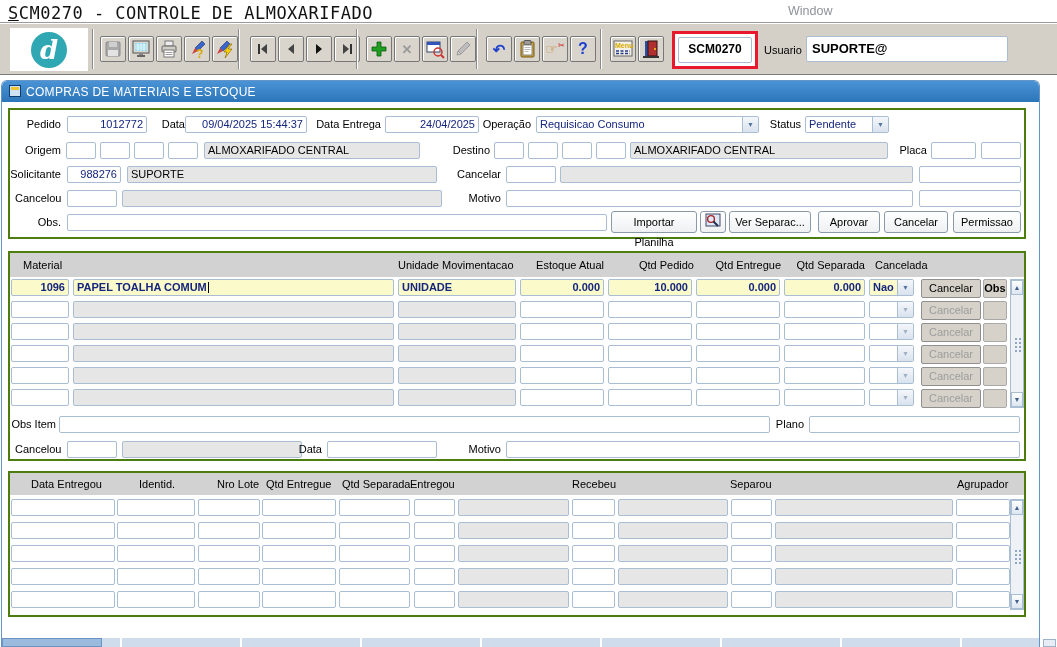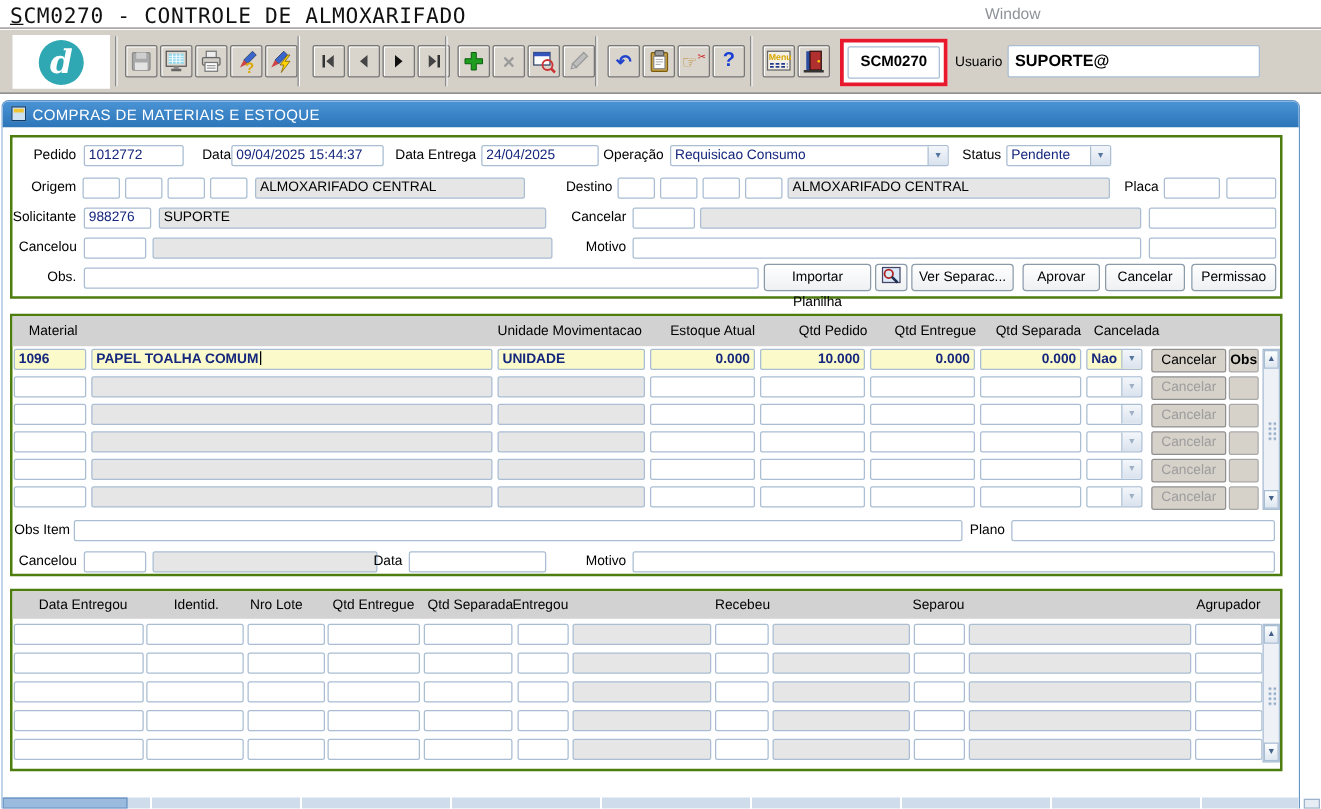--- a/index.html
+++ b/index.html
@@ -44,21 +44,21 @@
          border:1px solid #0f3d6e;box-sizing:border-box}
   .wicon:before{content:"";position:absolute;left:1px;top:1px;right:1px;height:3px;background:#f0c330}
   .wbody{position:absolute;left:0;top:21px;right:0;bottom:0;background:#fff}
   
   .grp{position:absolute;border:2px solid #4d7c0f;background:#fff;box-sizing:content-box}
   .lbl{position:absolute;height:17px;line-height:17px;text-align:right;white-space:nowrap;color:#000}
   .fld{position:absolute;height:17px;line-height:15px;box-sizing:border-box;border:1px solid #a9bdd3;
        border-radius:2px;background:#fff;color:#15267d;padding:0 3px;white-space:nowrap;overflow:hidden}
   .fld.gray{background:#e6e6e6;color:#000}
   .fld.yel{background:#fbfacb;font-weight:bold}
-  .ctr{text-align:left}.rgt{text-align:right}
+  .ctr{text-align:right}.rgt{text-align:right}
   .dd{padding-right:17px}
   .arrbox{position:absolute;right:0;top:0;bottom:0;width:15px;background:linear-gradient(#f4f7fb,#d9e2ee);
           border-left:1px solid #a9bdd3;color:#55779f;font-size:7px;text-align:center;line-height:15px}
   .btn{position:absolute;box-sizing:border-box;height:22px;background:linear-gradient(#ffffff,#eef0f2);
        border:1px solid #8a9aa9;border-radius:3px;color:#000;text-align:center;line-height:20px;
        padding:0 4px;font-size:11px;font-family:inherit}
   .rowbtn{position:absolute;height:19px;box-sizing:border-box;background:#d6d2ca;border:1px solid #8f8f8f;
           border-radius:2px;text-align:center;line-height:17px;color:#000;font-size:11px;font-family:inherit;padding:0}
   .rowbtn.dis{color:#9d9d9d}
   .band{position:absolute;left:0;background:#d2d2d2}
@@ -443,21 +443,21 @@
       <span class="lbl" style="left:281px;top:188px;width:31px">Data</span>
       <span class="fld" style="left:317px;top:188px;width:110px"></span>
       <span class="lbl" style="left:448px;top:188px;width:43px">Motivo</span>
       <span class="fld" style="left:496px;top:188px;width:514px"></span>
     </div>
 
     <div class="grp" style="left:6px;top:369px;width:1014px;height:142px">
       <div class="band" style="top:0;width:1014px;height:22px"></div>
       <span class="hdrlbl" style="left:21px;top:1px">Data Entregou</span>
       <span class="hdrlbl" style="left:129px;top:1px">Identid.</span>
-      <span class="hdrlbl" style="left:190px;top:1px">Nro Lote</span>
+      <span class="hdrlbl" style="left:207px;top:1px">Nro Lote</span>
       <span class="hdrlbl" style="left:256px;top:1px">Qtd Entregue</span>
       <span class="hdrlbl" style="left:332px;top:1px">Qtd Separada</span>
       <span class="hdrlbl" style="left:400px;top:1px">Entregou</span>
       <span class="hdrlbl" style="left:562px;top:1px">Recebeu</span>
       <span class="hdrlbl" style="left:720px;top:1px">Separou</span>
       <span class="hdrlbl" style="left:947px;top:1px">Agrupador</span>
 
       <div class="rows" style="left:0;top:26px">
         <div class="drow">
           <span class="fld" style="left:1px;width:104px"></span>

